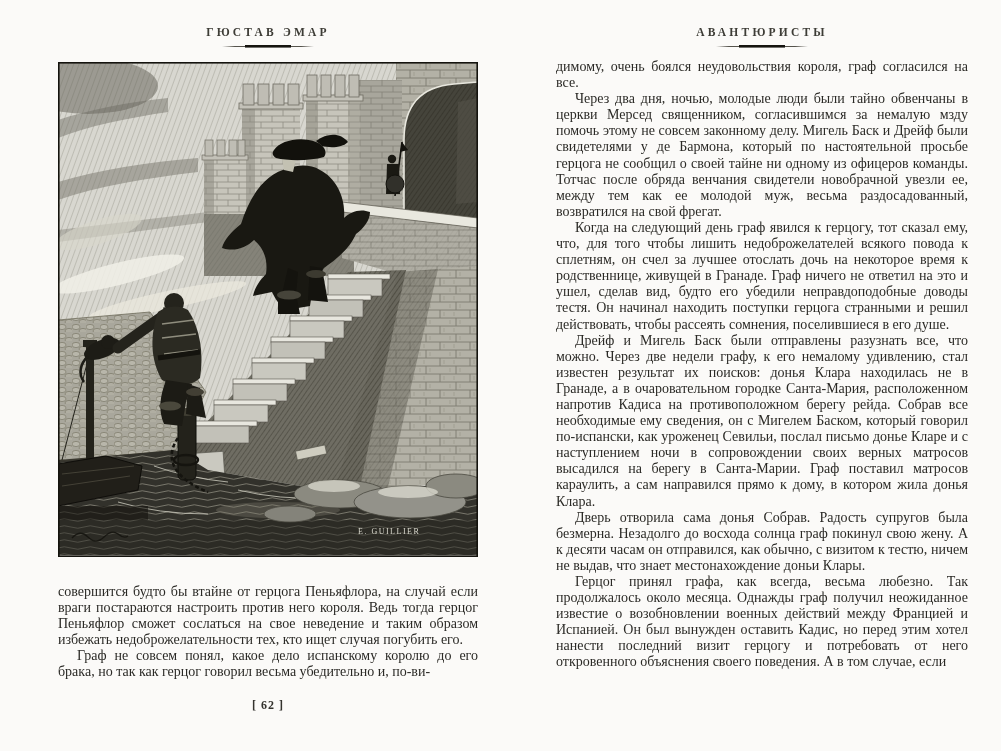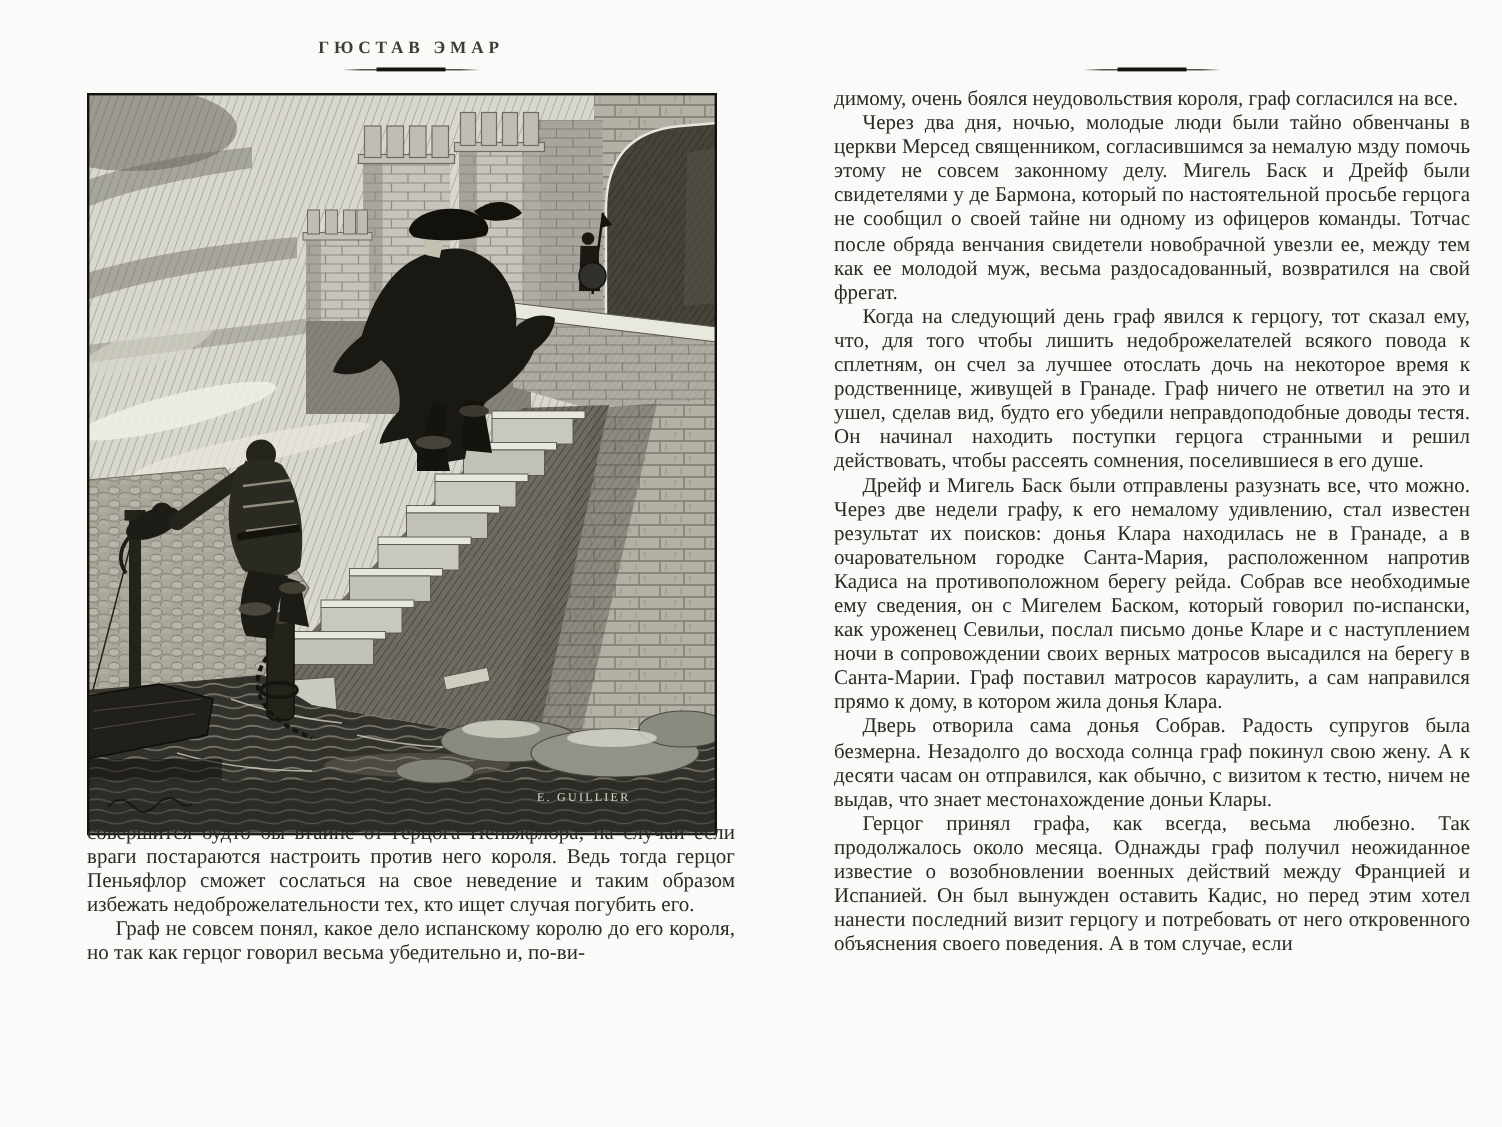--- a/index.html
+++ b/index.html
@@ -2,21 +2,21 @@
 <html lang="ru"><head>
 <meta charset="utf-8">
 <style>
   html,body{margin:0;padding:0;}
   body{
     width:1001px;height:751px;position:relative;overflow:hidden;
     background:#fbfaf8;
     font-family:"Liberation Serif","DejaVu Serif",serif;
     color:#2b2a26;
   }
-  .page{position:absolute;top:0;height:593px;padding-left:12px;}
+  .page{position:absolute;top:0;height:593px;}
   .page-left{left:58px;width:420px;}
   .page-right{left:556px;width:412px;}
 
   .running-head{
     position:absolute;top:26px;left:0;width:100%;
     text-align:center;font-size:11.5px;font-weight:bold;
     letter-spacing:3.2px;color:#3d3c36;white-space:nowrap;
   }
   .head-rule{
     position:absolute;top:44px;left:50%;transform:translateX(-50%);
@@ -27,21 +27,21 @@
   }
 
   .plate{position:absolute;left:0;top:62px;width:420px;height:495px;border-radius:31px;}
   .plate svg{display:block;}
 
   .body-text{
     position:absolute;left:0;width:100%;
     font-size:14px;line-height:16.1px;text-align:justify;
     color:#2b2a26;
   }
-  .page-left  .body-text{top:548px;}
+  .page-left  .body-text{top:584px;}
   .page-right .body-text{top:59px;}
   .body-text p{margin:0;text-indent:19px;}
   .body-text p.noindent{text-indent:0;}
 
   .folio{
     position:absolute;top:698px;left:0;width:100%;
     text-align:center;font-size:12px;font-weight:bold;
     letter-spacing:1px;color:#34332e;
   }
 </style>
@@ -248,27 +248,29 @@
 
       <path d="M14,476 q8,-9 16,-1 t16,0 t14,-3 t10,2" stroke="#14130e" stroke-width="1.3" fill="none" opacity=".85"></path>
       <text x="300" y="472" font-size="8" letter-spacing="1.5" fill="#dcdbd0" font-family="Liberation Serif, serif">E. GUILLIER</text>
 
       <rect x="0.8" y="0.8" width="418.4" height="493.4" fill="none" stroke="#14130e" stroke-width="1.6"></rect>
     </svg>
   </div>
 
   <div class="body-text">
     <p class="noindent">совершится будто бы втайне от герцога Пеньяфлора, на случай если враги постараются настроить против него короля. Ведь тогда герцог Пеньяфлор сможет сослаться на свое неведение и таким образом избежать недоброжелательности тех, кто ищет случая погубить его.</p>
-    <p>Граф не совсем понял, какое дело испанскому королю до его короля, но так как герцог говорил весьма убедительно и, по-ви-</p>
+    <p>Граф не совсем понял, какое дело испанскому королю до его брака, но так как герцог говорил весьма убедительно и, по-ви-</p>
   </div>
 
+  <div class="folio">[ 62 ]</div>
 </div>
 
 <div class="page page-right">
 
+  <div class="running-head">АВАНТЮРИСТЫ</div>
   <div class="head-rule"></div>
 
   <div class="body-text">
     <p class="noindent">димому, очень боялся неудовольствия короля, граф согласился на все.</p>
     <p>Через два дня, ночью, молодые люди были тайно обвенчаны в церкви Мерсед священником, согласившимся за немалую мзду помочь этому не совсем законному делу. Мигель Баск и Дрейф были свидетелями у де Бармона, который по настоятельной просьбе герцога не сообщил о своей тайне ни одному из офицеров команды. Тотчас после обряда венчания свидетели новобрачной увезли ее, между тем как ее молодой муж, весьма раздосадованный, возвратился на свой фрегат.</p>
     <p>Когда на следующий день граф явился к герцогу, тот сказал ему, что, для того чтобы лишить недоброжелателей всякого повода к сплетням, он счел за лучшее отослать дочь на некоторое время к родственнице, живущей в Гранаде. Граф ничего не ответил на это и ушел, сделав вид, будто его убедили неправдоподобные доводы тестя. Он начинал находить поступки герцога странными и решил действовать, чтобы рассеять сомнения, поселившиеся в его душе.</p>
     <p>Дрейф и Мигель Баск были отправлены разузнать все, что можно. Через две недели графу, к его немалому удивлению, стал известен результат их поисков: донья Клара находилась не в Гранаде, а в очаровательном городке Санта-Мария, расположенном напротив Кадиса на противоположном берегу рейда. Собрав все необходимые ему сведения, он с Мигелем Баском, который говорил по-испански, как уроженец Севильи, послал письмо донье Кларе и с наступлением ночи в сопровождении своих верных матросов высадился на берегу в Санта-Марии. Граф поставил матросов караулить, а сам направился прямо к дому, в котором жила донья Клара.</p>
     <p>Дверь отворила сама донья Собрав. Радость супругов была безмерна. Незадолго до восхода солнца граф покинул свою жену. А к десяти часам он отправился, как обычно, с визитом к тестю, ничем не выдав, что знает местонахождение доньи Клары.</p>
     <p>Герцог принял графа, как всегда, весьма любезно. Так продолжалось около месяца. Однажды граф получил неожиданное известие о возобновлении военных действий между Францией и Испанией. Он был вынужден оставить Кадис, но перед этим хотел нанести последний визит герцогу и потребовать от него откровенного объяснения своего поведения. А в том случае, если</p>
   </div>

